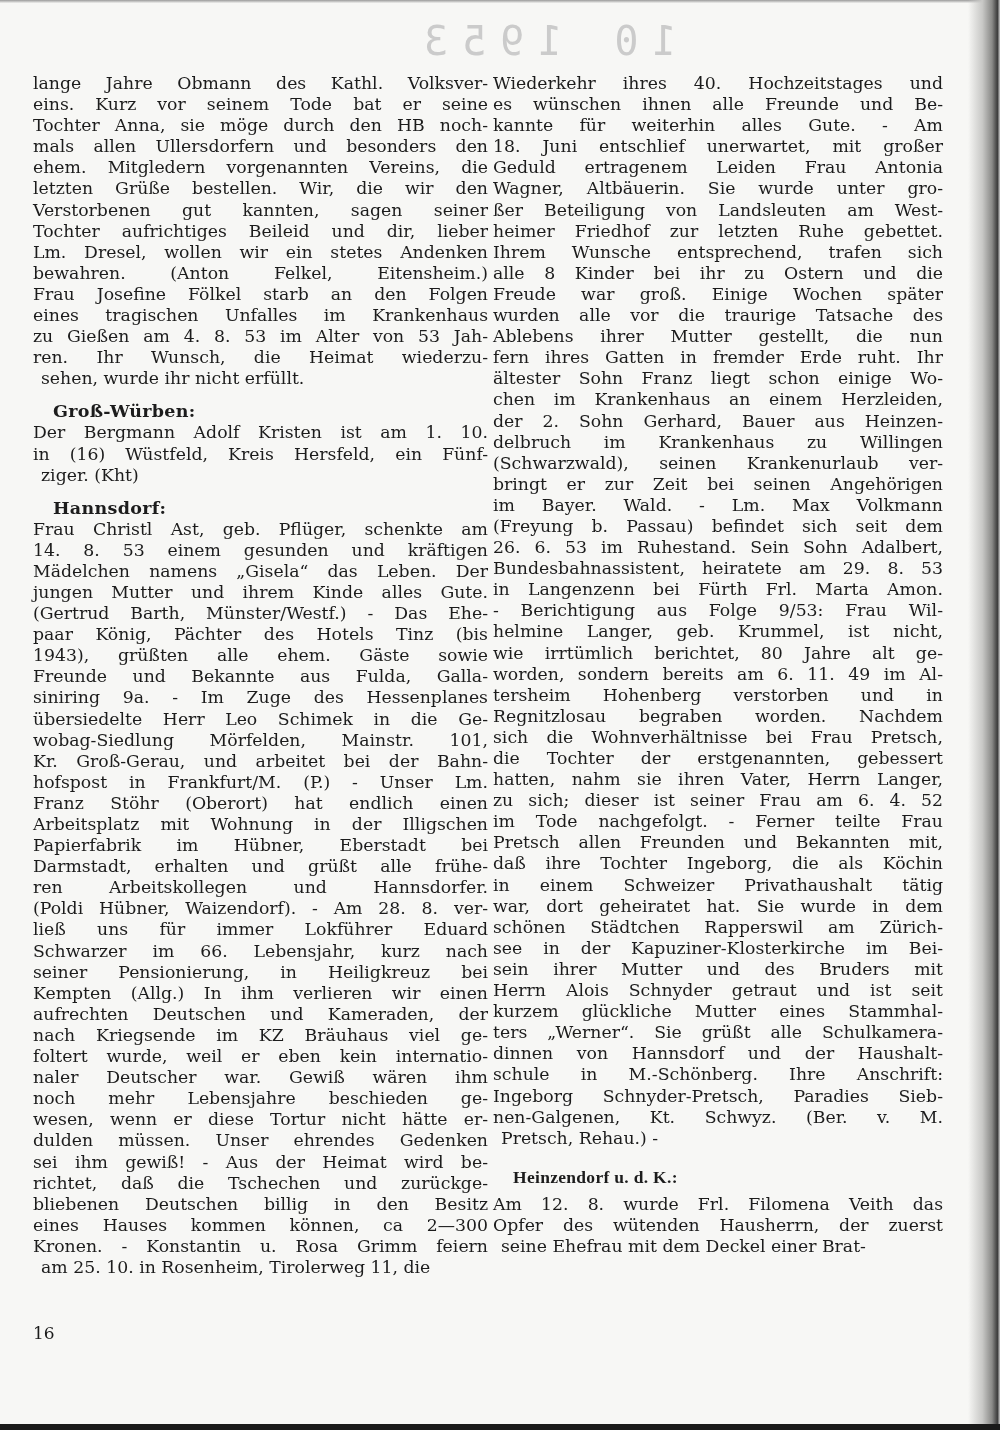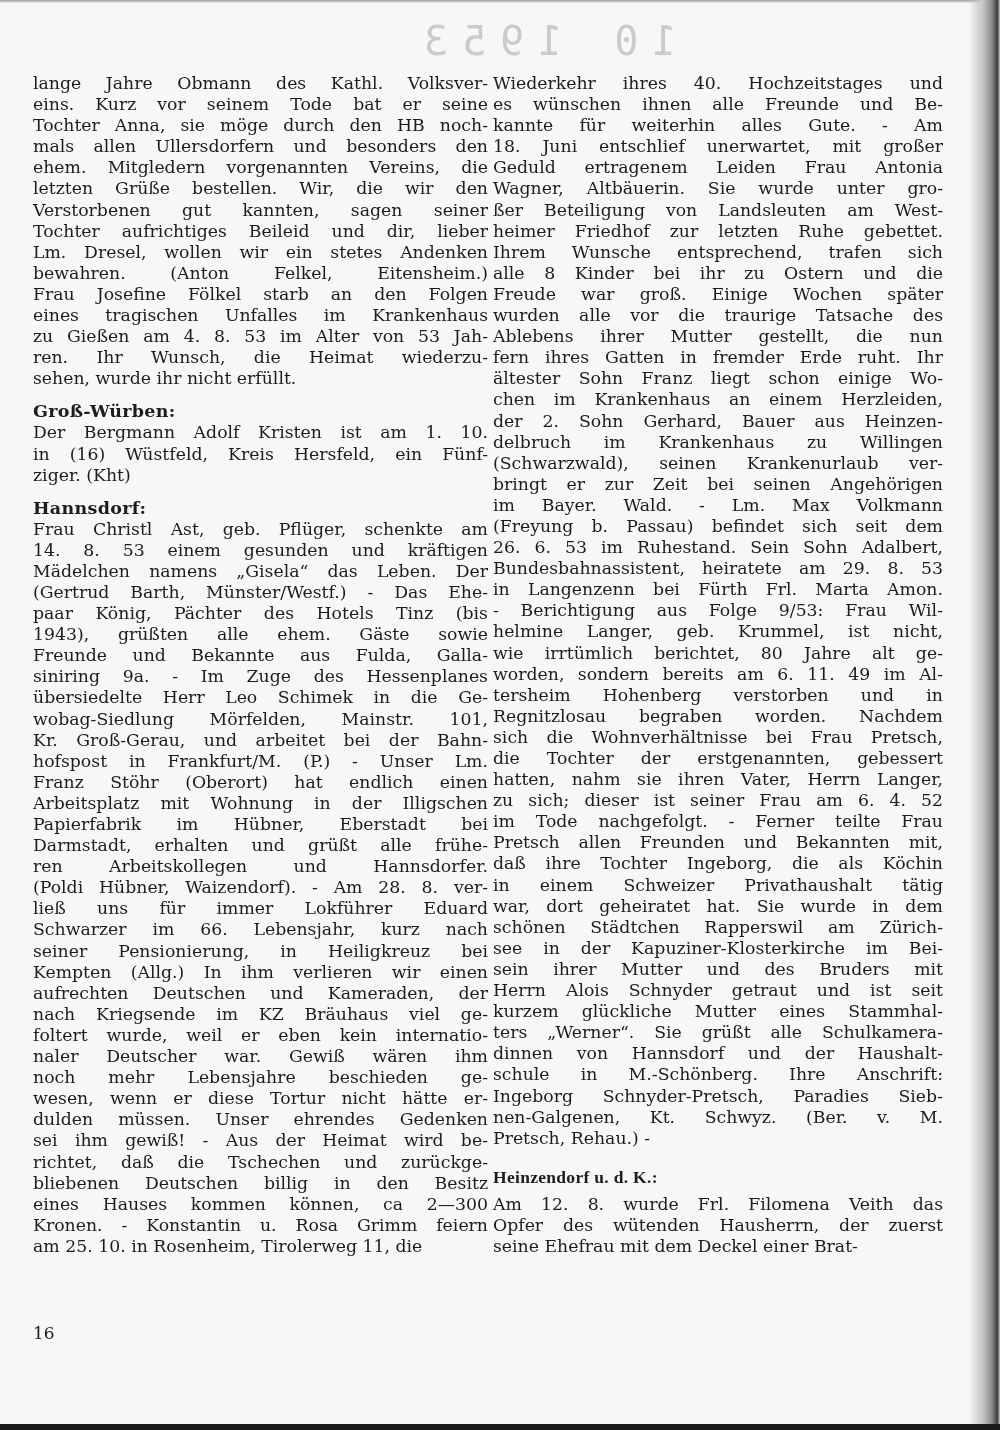--- a/index.html
+++ b/index.html
@@ -29,24 +29,24 @@
   .column {
     position: absolute; top: 73px; width: 455px;
     font-size: 17.3px; line-height: 21.1px; text-align: justify;
   }
   .col-left { left: 33px; }
   .col-right { left: 493px; width: 450px; }
   .line {
     display: block; white-space: nowrap; text-align: justify; text-align-last: justify;
     height: 21.1px; overflow: visible;
   }
-  .line.last { text-align-last: left; }
+  .line.last { text-align-last: left; margin-left: 8px; }
   .heading {
     display: block; font-weight: bold; font-size: 17.5px;
-    margin-top: 12px; height: 21px; letter-spacing: 0.3px;
+    margin-top: 12px; height: 21px; letter-spacing: 0.3px; margin-left: 20px;
   }
   .col-right .heading { margin-top: 18px; margin-bottom: 6px; font-family: Liberation Serif, serif; }
   .page-number {
     position: absolute; left: 33px; top: 1323px;
     font-weight: normal; font-size: 17px;
   }
 </style>
 </head>
 <body>
 
@@ -75,20 +75,21 @@
     <div>
       <span class="line">Der Bergmann Adolf Kristen ist am 1. 10.</span>
       <span class="line">in (16) Wüstfeld, Kreis Hersfeld, ein Fünf-</span>
       <span class="line last">ziger. (Kht)</span>
     </div>
     <span class="heading">Hannsdorf:</span>
     <div>
       <span class="line">Frau Christl Ast, geb. Pflüger, schenkte am</span>
       <span class="line">14. 8. 53 einem gesunden und kräftigen</span>
       <span class="line">Mädelchen namens „Gisela“ das Leben. Der</span>
+      <span class="line">jungen Mutter und ihrem Kinde alles Gute.</span>
       <span class="line">(Gertrud Barth, Münster/Westf.) - Das Ehe-</span>
       <span class="line">paar König, Pächter des Hotels Tinz (bis</span>
       <span class="line">1943), grüßten alle ehem. Gäste sowie</span>
       <span class="line">Freunde und Bekannte aus Fulda, Galla-</span>
       <span class="line">siniring 9a. - Im Zuge des Hessenplanes</span>
       <span class="line">übersiedelte Herr Leo Schimek in die Ge-</span>
       <span class="line">wobag-Siedlung Mörfelden, Mainstr. 101,</span>
       <span class="line">Kr. Groß-Gerau, und arbeitet bei der Bahn-</span>
       <span class="line">hofspost in Frankfurt/M. (P.) - Unser Lm.</span>
       <span class="line">Franz Stöhr (Oberort) hat endlich einen</span>

